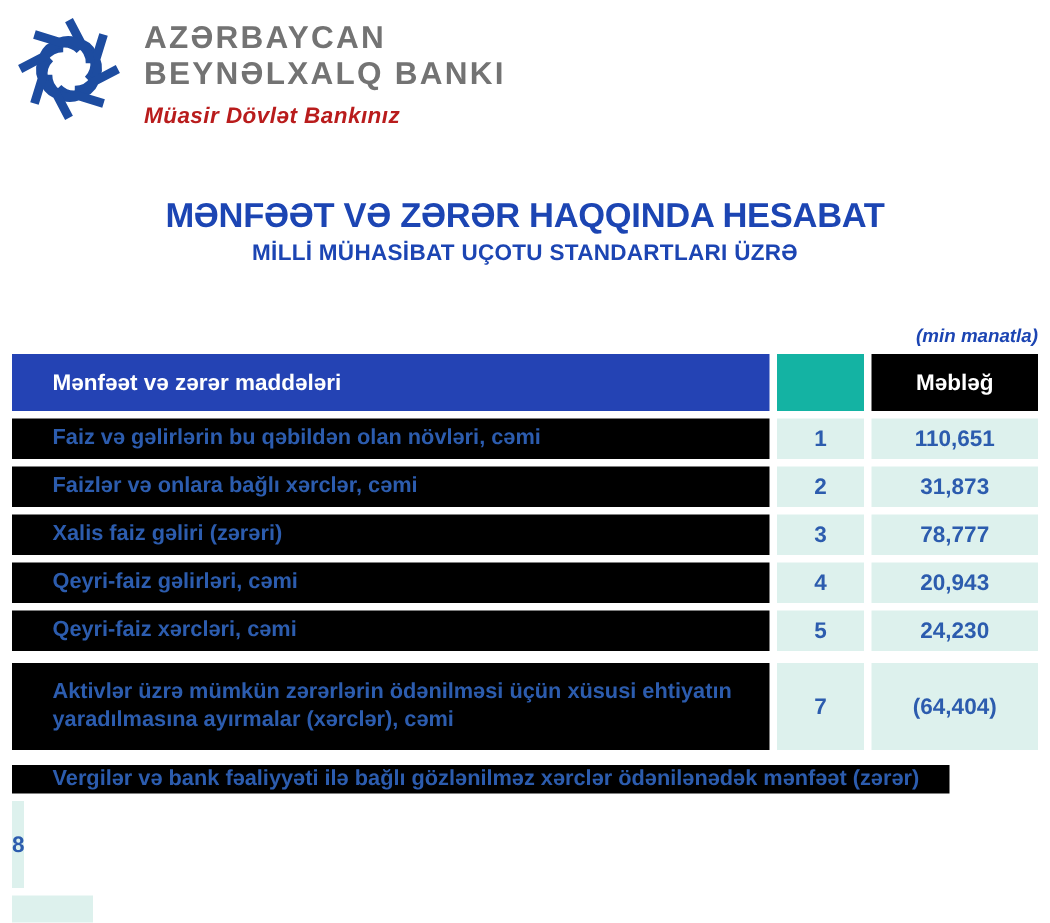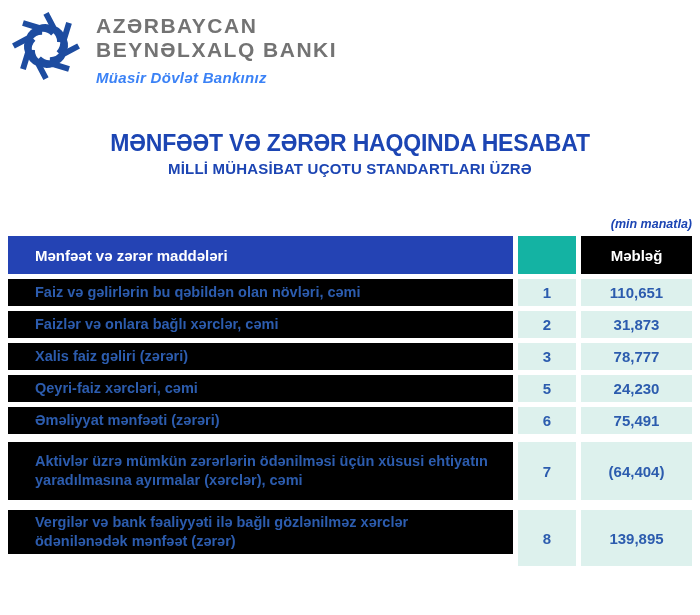--- a/index.html
+++ b/index.html
@@ -23,21 +23,21 @@
     font-weight: bold;
     letter-spacing: 1.5px;
     color: #737373;
     line-height: 24px;
   }
   .brand-tagline {
     margin-top: 7px;
     font-size: 15px;
     font-style: italic;
     font-weight: bold;
-    color: #3b82f6;
+    color: #b91c1c;
     letter-spacing: 0.3px;
   }
 
   
   .title-block { text-align: center; margin-top: 44px; }
   .title-main {
     font-size: 23px;
     font-weight: bold;
     color: #1c45b3;
     letter-spacing: -0.2px;
@@ -111,21 +111,21 @@
   }
   .tbody-row .cell-num,
   .tbody-row .cell-amount {
     background: #ddf1ed;
     color: #2c5cae;
     font-size: 15px;
     font-weight: bold;
   }
 
   .row--tall { margin-top: 8px; height: 58px; }
-  .row--last { margin-top: 10px; height: 44px; align-items: flex-start; }
+  .row--last { margin-top: 10px; height: 44px; align-items: flex-start; flex-direction: column; }
   .row--last .cell-desc { height: 44px; }
   .row--last .cell-num,
   .row--last .cell-amount { height: 56px; }
 </style>
 </head>
 <body>
 
 <header class="brand">
   <svg class="brand-logo" width="76" height="76" viewBox="-42 -42 84 84" aria-hidden="true">
     <g fill="none" stroke="#1d4ca0" stroke-width="6.5" stroke-linecap="butt">
@@ -174,32 +174,32 @@
     <div class="cell-num">2</div>
     <div class="cell-amount">31,873</div>
   </div>
 
   <div class="trow tbody-row">
     <div class="cell-desc">Xalis faiz gəliri (zərəri)</div>
     <div class="cell-num">3</div>
     <div class="cell-amount">78,777</div>
   </div>
 
+  <div class="trow tbody-row">
+    <div class="cell-desc">Qeyri-faiz gəlirləri, cəmi</div>
+    <div class="cell-num">4</div>
+    <div class="cell-amount">20,943</div>
+  </div>
 
   <div class="trow tbody-row">
     <div class="cell-desc">Qeyri-faiz xərcləri, cəmi</div>
     <div class="cell-num">5</div>
     <div class="cell-amount">24,230</div>
   </div>
 
-  <div class="trow tbody-row">
-    <div class="cell-desc">Əməliyyat mənfəəti (zərəri)</div>
-    <div class="cell-num">6</div>
-    <div class="cell-amount">75,491</div>
-  </div>
 
   <div class="trow tbody-row row--tall">
     <div class="cell-desc">Aktivlər üzrə mümkün zərərlərin ödənilməsi üçün xüsusi ehtiyatın yaradılmasına ayırmalar (xərclər), cəmi</div>
     <div class="cell-num">7</div>
     <div class="cell-amount">(64,404)</div>
   </div>
 
   <div class="trow tbody-row row--last">
     <div class="cell-desc">Vergilər və bank fəaliyyəti ilə bağlı gözlənilməz xərclər ödənilənədək mənfəət (zərər)</div>
     <div class="cell-num">8</div>

